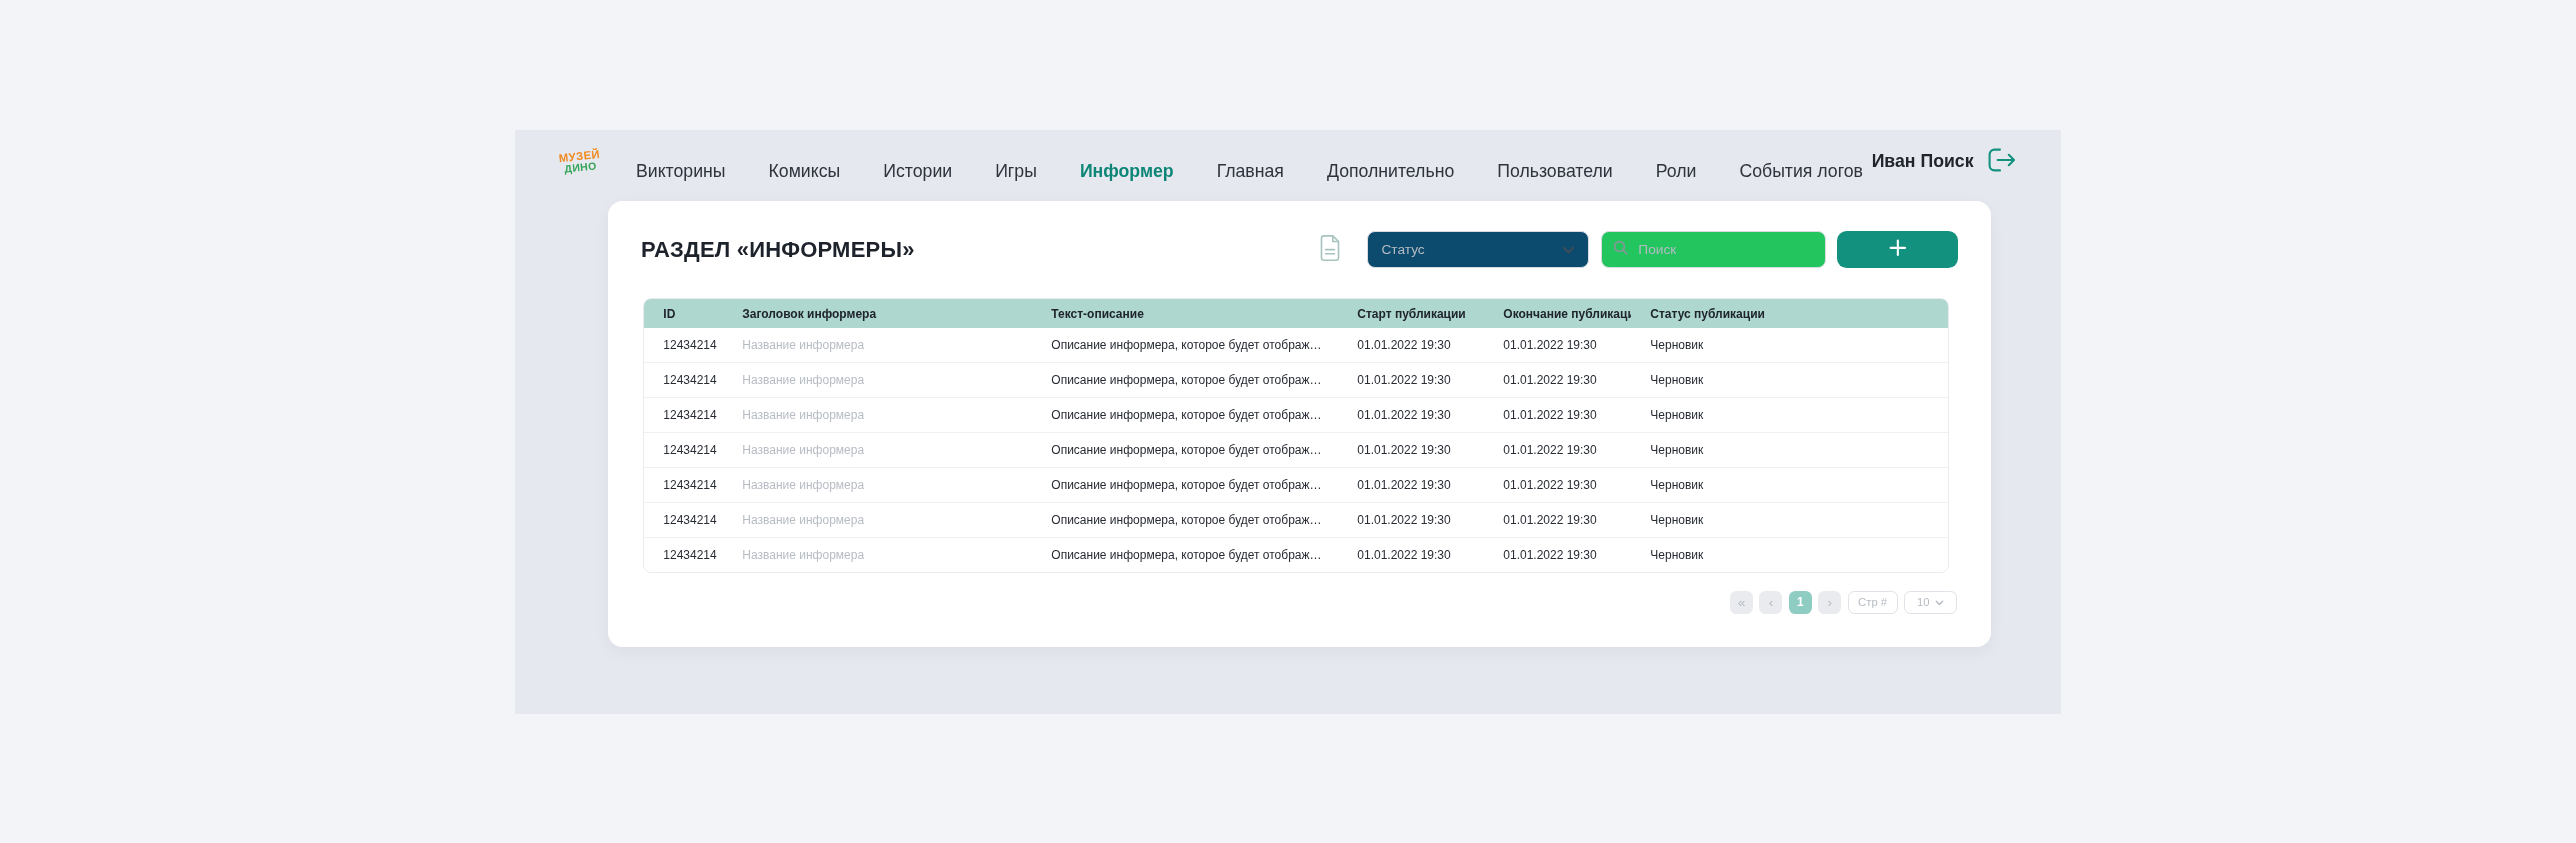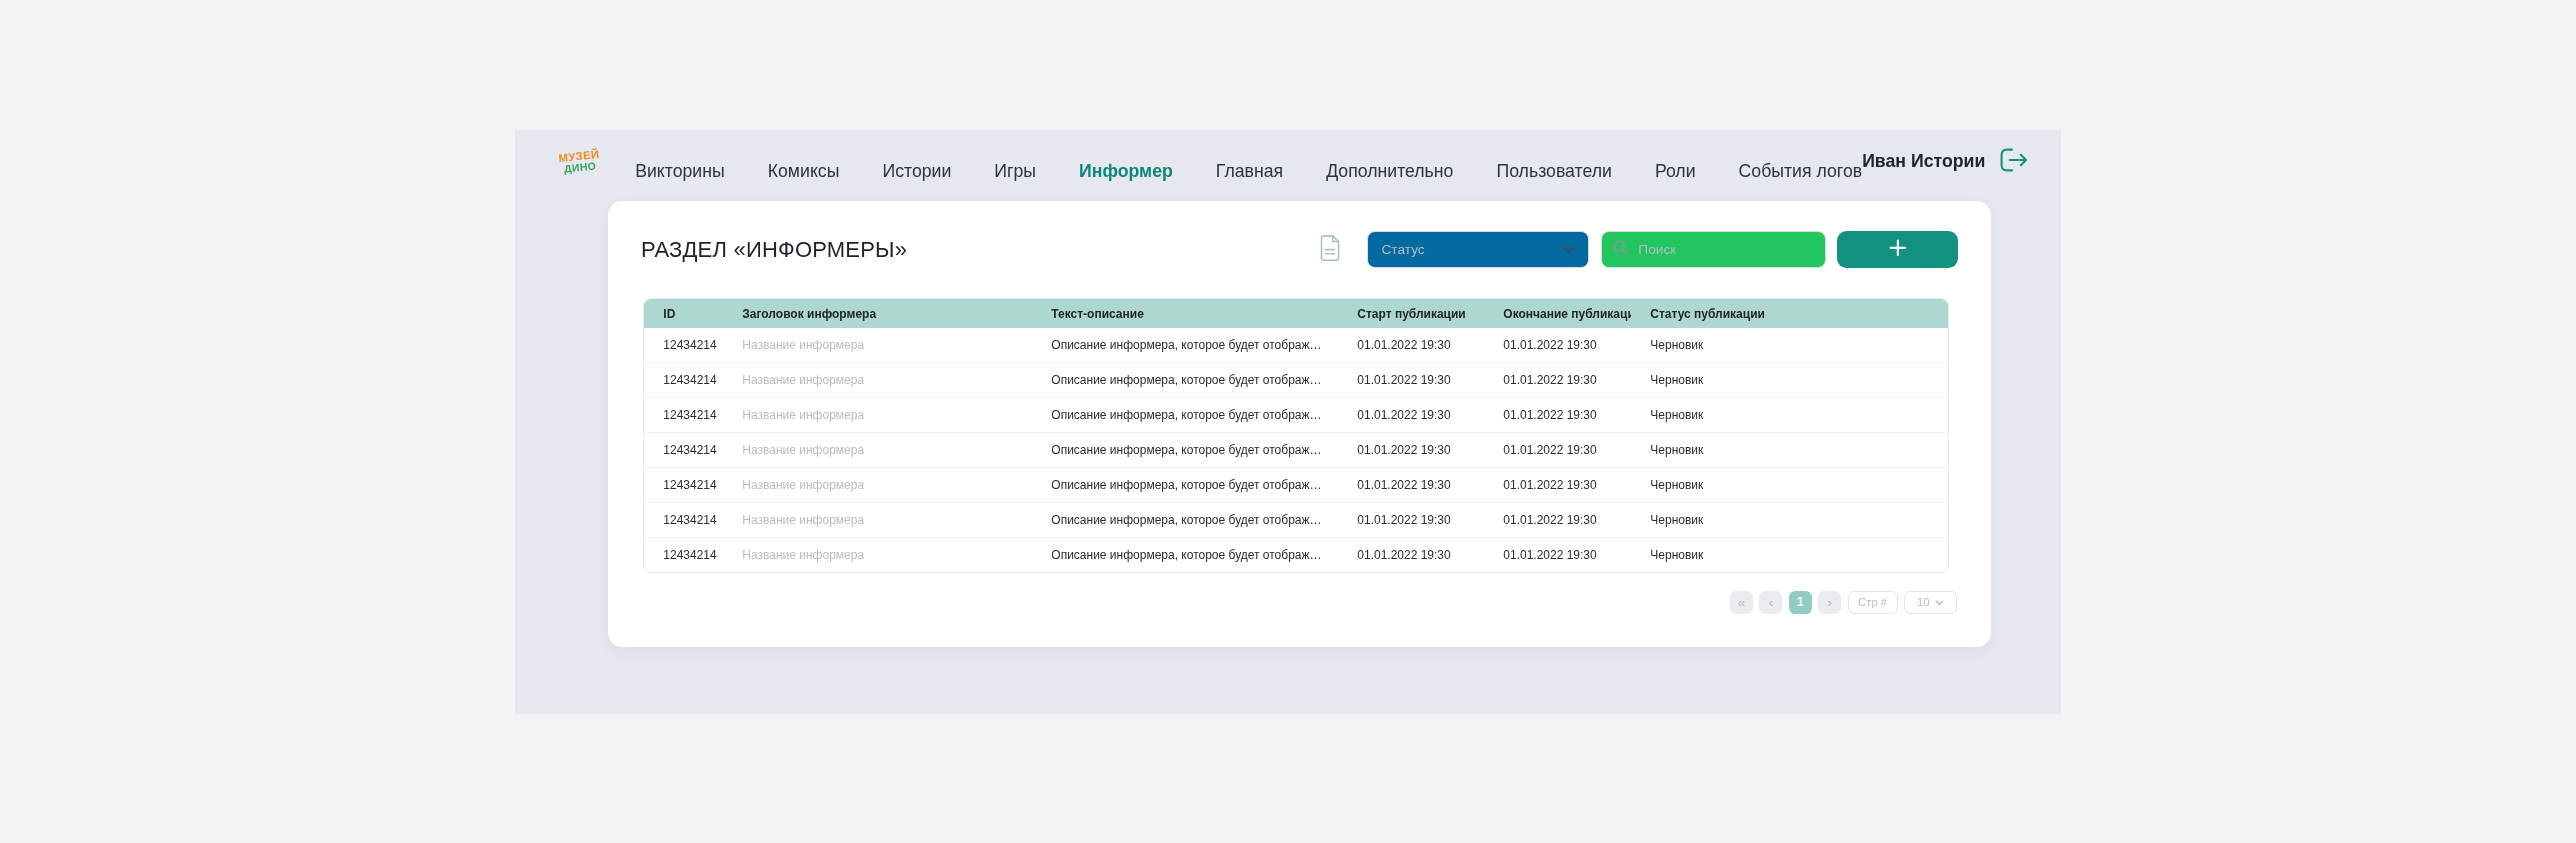--- a/index.html
+++ b/index.html
@@ -34,26 +34,26 @@
   
   .card{
     position:absolute;left:93px;top:71px;width:1383px;height:446px;
     background:#ffffff;border-radius:14.5px;
     box-shadow:0 4.8px 14.5px rgba(30,40,60,0.05);
   }
   .card-head{
     position:absolute;left:33px;right:33px;top:30px;height:37px;
     display:flex;align-items:center;
   }
-  .page-title{font-size:22px;font-weight:normal;color:#1d222b;letter-spacing:0.2px;white-space:nowrap;text-align:right;}
+  .page-title{font-size:22px;font-weight:bold;color:#1d222b;letter-spacing:0.2px;white-space:nowrap;text-align:right;}
   .controls{margin-left:auto;display:flex;align-items:center;}
   .file-btn{margin-right:26.6px;display:flex;align-items:center;cursor:pointer;}
   .status-select{
     width:222px;height:37px;box-sizing:border-box;margin-right:11.3px;
-    border:0.8px solid #d8dce2;border-radius:8px;background:#0369a1;
+    border:0.8px solid #d8dce2;border-radius:8px;background:#0c4a6e;
     display:flex;align-items:center;padding:0 13px;cursor:pointer;
   }
   .status-select .ph{font-size:13.7px;color:#b6bbc3;flex:1;}
   .search-box{
     width:225px;height:37px;box-sizing:border-box;margin-right:11.3px;
     border:0.8px solid #d8dce2;border-radius:8px;background:#22c55e;
     display:flex;align-items:center;padding:0 11.3px;gap:8px;
   }
   .search-box input{
     border:none;outline:none;width:100%;font-size:13.7px;color:#30343c;
@@ -128,21 +128,21 @@
         <span class="nav-item">Истории</span>
         <span class="nav-item">Игры</span>
         <span class="nav-item active">Информер</span>
         <span class="nav-item">Главная</span>
         <span class="nav-item">Дополнительно</span>
         <span class="nav-item">Пользователи</span>
         <span class="nav-item">Роли</span>
         <span class="nav-item">События логов</span>
       </nav>
     <div class="userbox">
-      <span class="user-name">Иван Истории</span>
+      <span class="user-name">Иван Поиск</span>
       <span class="logout-btn">
         <span>
           <svg width="28" height="24" viewBox="0 0 35 30" fill="none">
             <path d="M15 2 H8 a6 6 0 0 0 -6 6 v14 a6 6 0 0 0 6 6 h7" stroke="#12917e" stroke-width="2.6" stroke-linecap="round"></path>
             <path d="M12 15 h20 M26 8.5 l6.5 6.5 -6.5 6.5" stroke="#12917e" stroke-width="2.6" stroke-linecap="round" stroke-linejoin="round"></path>
           </svg>
         </span>
       </span>
     </div>
   </div>

